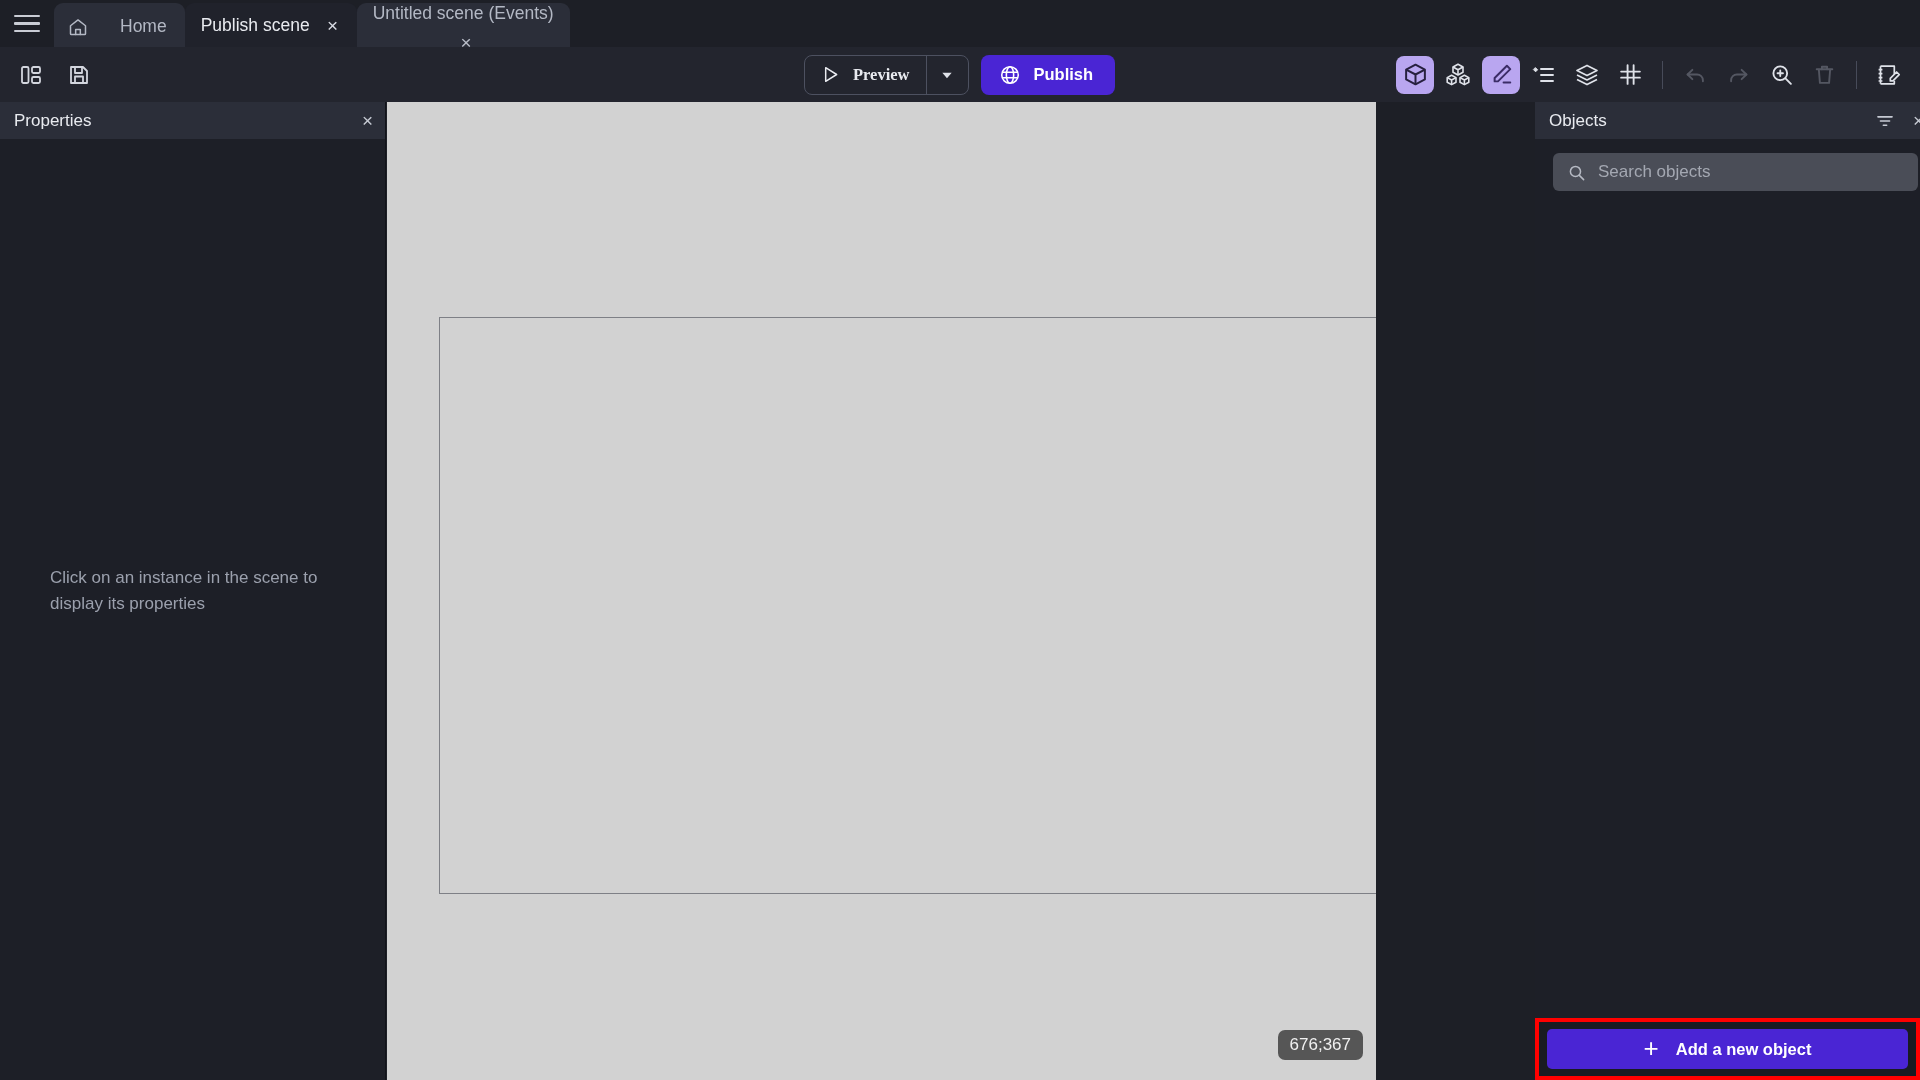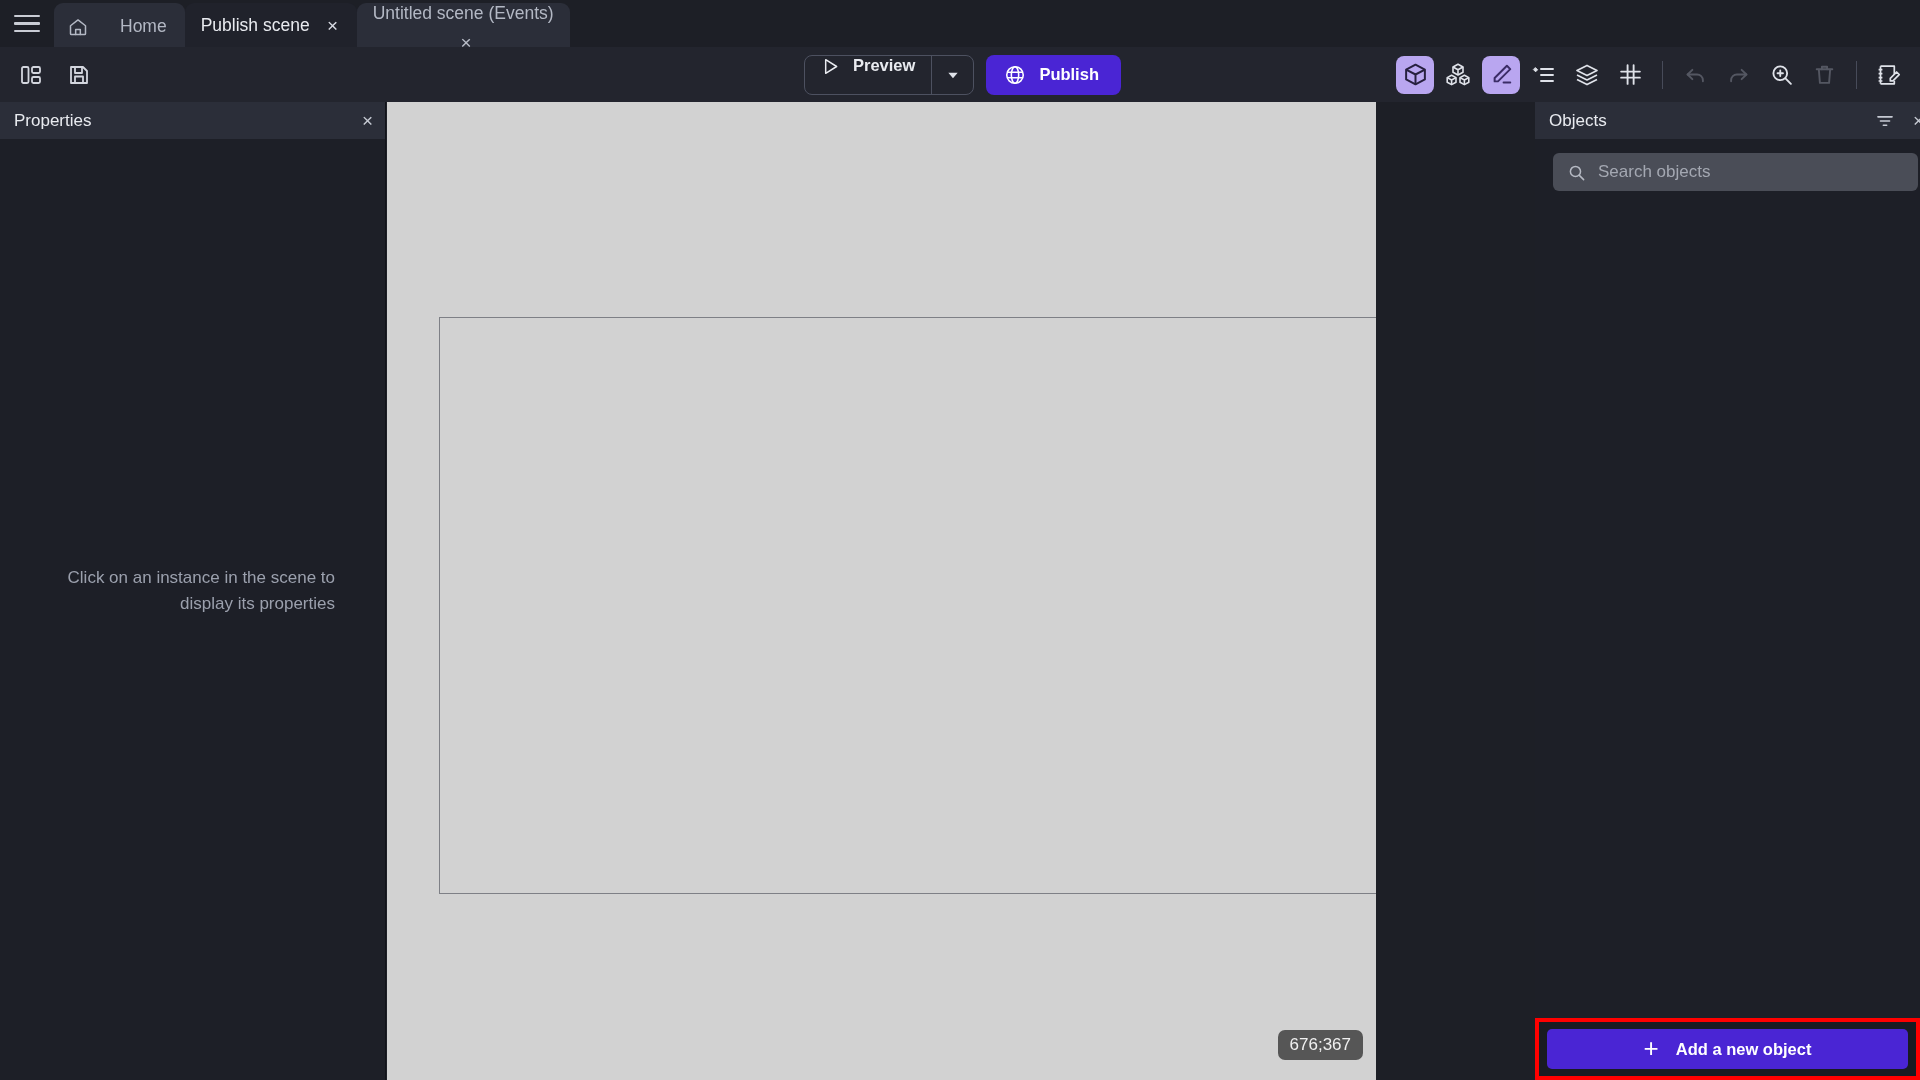--- a/index.html
+++ b/index.html
@@ -64,23 +64,23 @@
   .tb-center {
     position:absolute; left:804px; top:0; height:55px;
     display:flex; align-items:center; gap:12px;
   }
   .preview-group {
     display:flex; align-items:stretch; height:40px;
     border:1.5px solid #4d5160; border-radius:8px;
     overflow:hidden; background:#23252e;
   }
   .preview-btn {
-    display:flex; gap:12px;
+    display:flex; align-items:center; gap:12px;
     padding:0 16px 0 15px; cursor:pointer;
-    font-size:16.5px; font-weight:bold; color:#e9ebf0;
+    font-size:16.5px; font-weight:bold; color:#e9ebf0;font-family:Liberation Serif, serif;
   }
   .preview-caret {
     width:42px; display:flex; align-items:center; justify-content:center;
     border-left:1.5px solid #4d5160; cursor:pointer;
   }
   .publish-btn {
     height:40px; display:flex; align-items:center; gap:13px;
     padding:0 22px 0 18px; cursor:pointer;
     background:#4a25d4; border-radius:8px;
     font-size:16.5px; font-weight:bold; color:#fff;
@@ -104,21 +104,21 @@
     height:37px; background:#2b2e39;
     display:flex; align-items:center; justify-content:space-between;
     padding:0 12px 0 14px;
     text-align:right;
   }
   .panel-title { font-size:17px; color:#e9ebf0; }
   .panel-x { font-size:19px; color:#c6cad3; cursor:pointer; line-height:1; }
   .props-empty {
     position:absolute; left:0; top:0; width:100%; height:100%;
     display:flex; align-items:center; justify-content:center;
-    padding:0 50px; text-align:right;
+    padding:0 50px; text-align:left;
     font-size:17px; line-height:1.55; color:#9ba0ad;
   }
 
   
   .canvas {
     position:absolute; left:387px; top:102px;
     width:989px; height:978px;
     background:#d2d2d2;
     overflow:hidden;
   }

